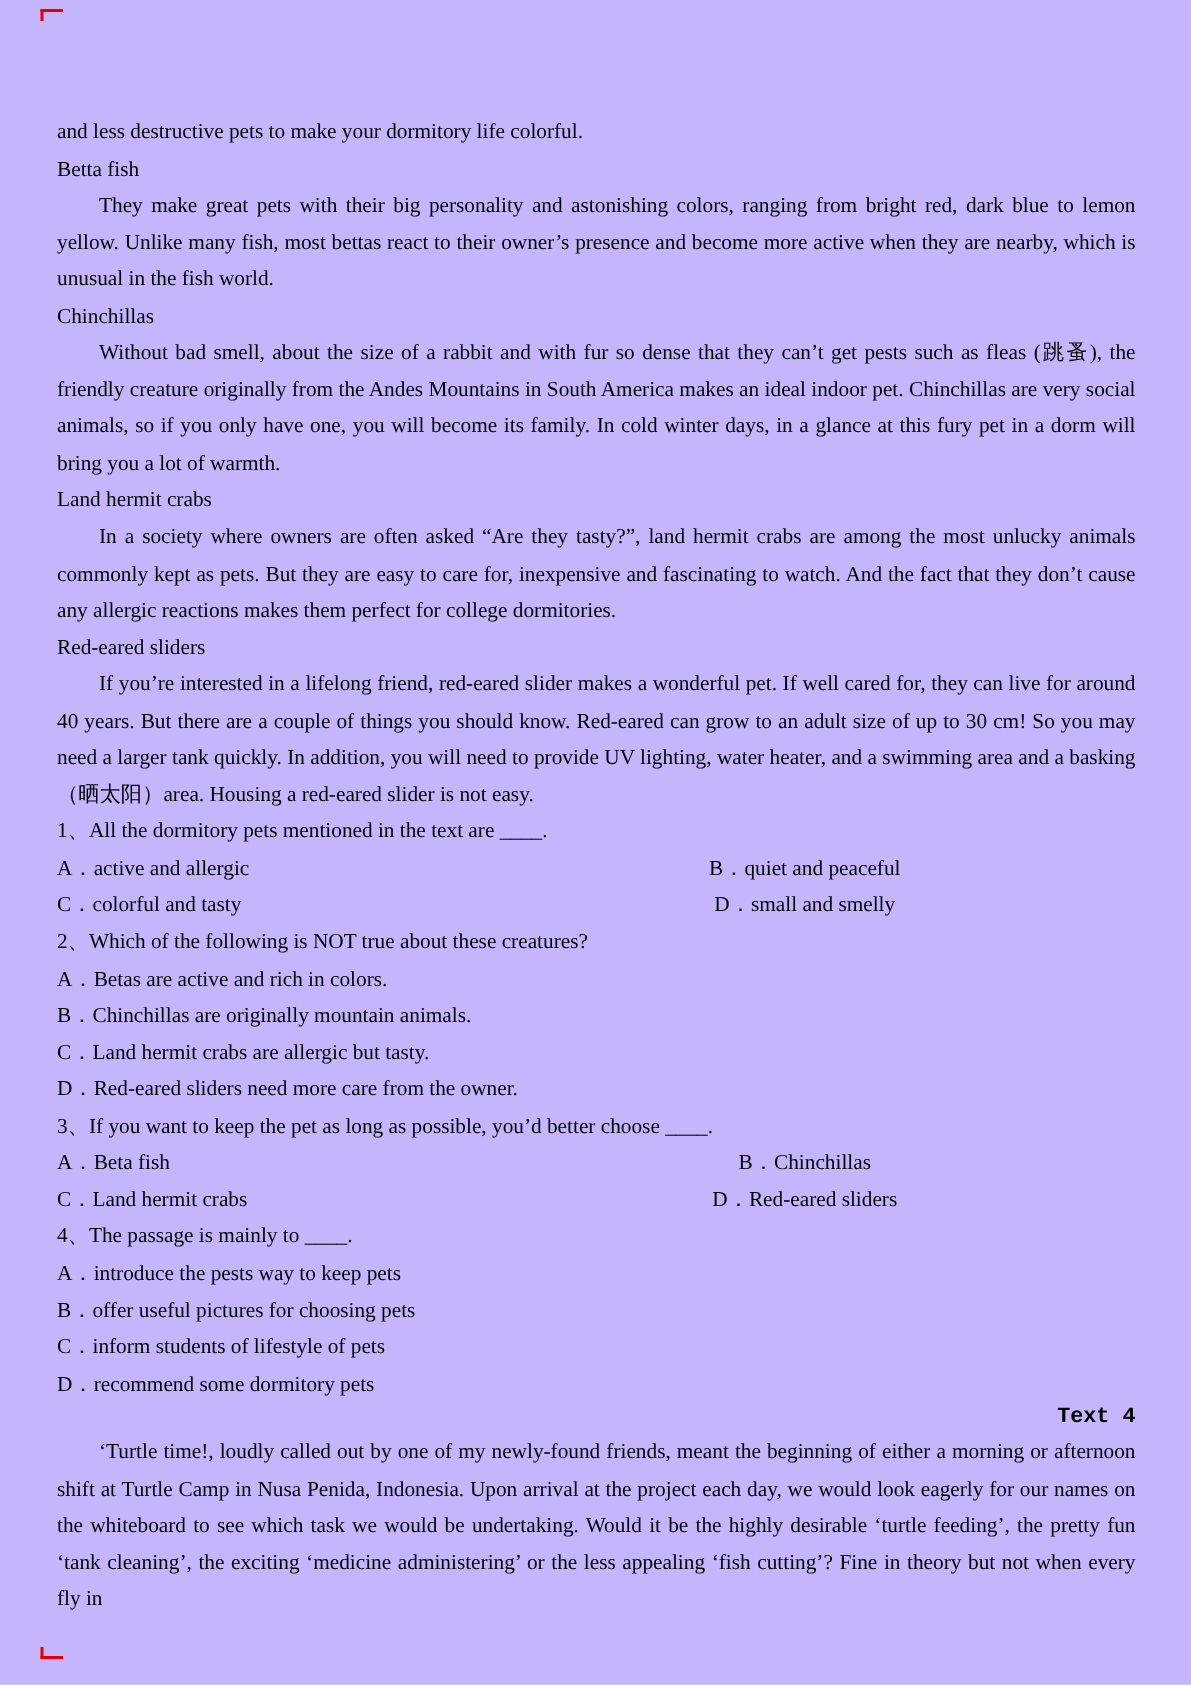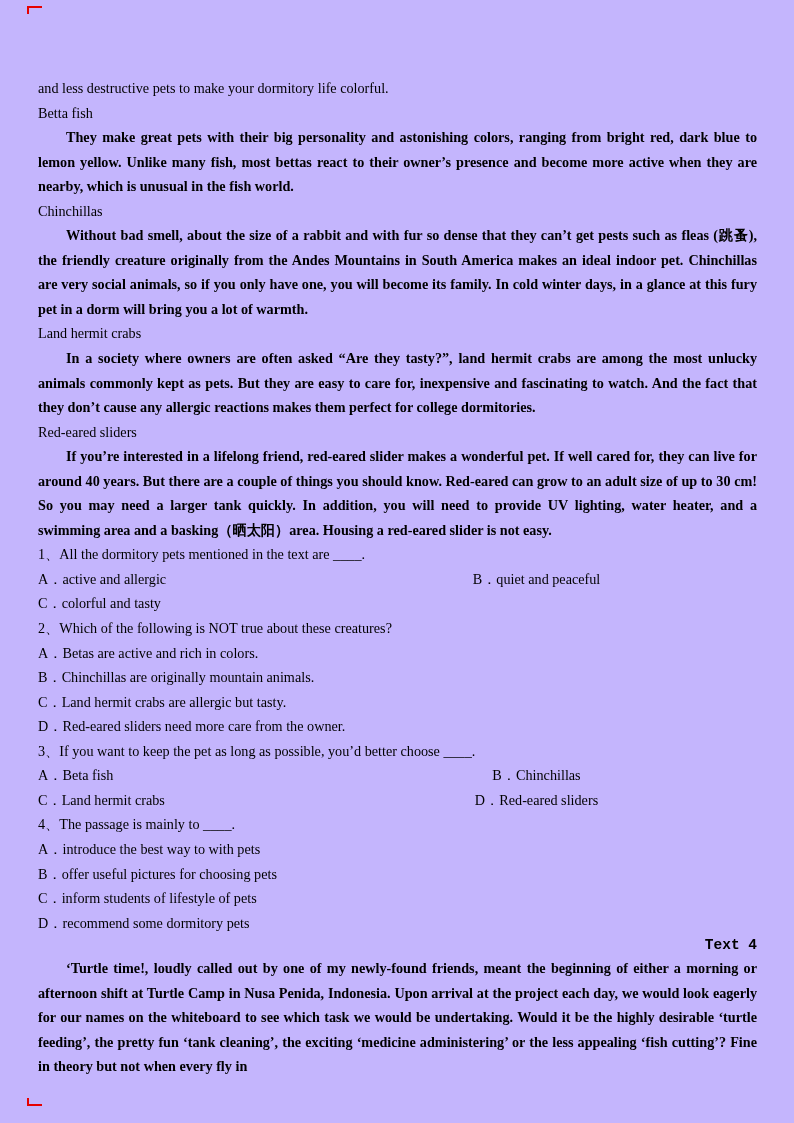--- a/index.html
+++ b/index.html
@@ -7,21 +7,21 @@
     width:794px;height:1123px;background:#ffffff;color:#000;
     font-family:"Liberation Serif", serif;
     position:relative;overflow:hidden;
   }
   .page{position:absolute;inset:0;background:#c4b5fd;}
   .content{
     position:absolute;left:38px;top:76px;width:719px;
     font-size:14.2px;line-height:24.55px;
   }
   .content p{margin:0;}
-  .para{text-align:justify;text-indent:28px;font-weight:bold;}
+  .para{text-align:justify;text-indent:28px;}
   .plain-line{text-align:left;}
   .q-prompt{text-align:left;}
   .opt-row{display:flex;}
   .opt-left{width:278px;flex:none;}
   .opt-right{flex:1;text-align:center;}
   .text4-heading{
     text-align:right;
     font-family:"Liberation Mono","DejaVu Sans Mono",monospace;
     font-weight:700;font-size:14.5px;line-height:21px;
   }
@@ -53,40 +53,41 @@
     <p class="plain-line">Red-eared sliders</p>
     <p class="para">If you’re interested in a lifelong friend, red-eared slider makes a wonderful pet. If well cared for, they can live for around 40 years. But there are a couple of things you should know. Red-eared can grow to an adult size of up to 30 cm! So you may need a larger tank quickly. In addition, you will need to provide UV lighting, water heater, and a swimming area and a basking（晒太阳）area. Housing a red-eared slider is not easy.</p>
 
     <p class="q-prompt">1、All the dormitory pets mentioned in the text are ____.</p>
     <div class="opt-row">
       <span class="opt-left">A．active and allergic</span>
       <span class="opt-right">B．quiet and peaceful</span>
     </div>
     <div class="opt-row">
       <span class="opt-left">C．colorful and tasty</span>
+      <span class="opt-right">D．small and smelly</span>
     </div>
 
     <p class="q-prompt">2、Which of the following is NOT true about these creatures?</p>
     <p class="q-prompt">A．Betas are active and rich in colors.</p>
     <p class="q-prompt">B．Chinchillas are originally mountain animals.</p>
     <p class="q-prompt">C．Land hermit crabs are allergic but tasty.</p>
     <p class="q-prompt">D．Red-eared sliders need more care from the owner.</p>
 
     <p class="q-prompt">3、If you want to keep the pet as long as possible, you’d better choose ____.</p>
     <div class="opt-row">
       <span class="opt-left">A．Beta fish</span>
       <span class="opt-right">B．Chinchillas</span>
     </div>
     <div class="opt-row">
       <span class="opt-left">C．Land hermit crabs</span>
       <span class="opt-right">D．Red-eared sliders</span>
     </div>
 
     <p class="q-prompt">4、The passage is mainly to ____.</p>
-    <p class="q-prompt">A．introduce the best way to with pets</p>
+    <p class="q-prompt">A．introduce the pests way to keep pets</p>
     <p class="q-prompt">B．offer useful pictures for choosing pets</p>
     <p class="q-prompt">C．inform students of lifestyle of pets</p>
     <p class="q-prompt">D．recommend some dormitory pets</p>
 
     <p class="text4-heading">Text 4</p>
     <p class="para">‘Turtle time!, loudly called out by one of my newly-found friends, meant the beginning of either a morning or afternoon shift at Turtle Camp in Nusa Penida, Indonesia. Upon arrival at the project each day, we would look eagerly for our names on the whiteboard to see which task we would be undertaking. Would it be the highly desirable ‘turtle feeding’, the pretty fun ‘tank cleaning’, the exciting ‘medicine administering’ or the less appealing ‘fish cutting’? Fine in theory but not when every fly in</p>
 
   </div>
 </div>
 

